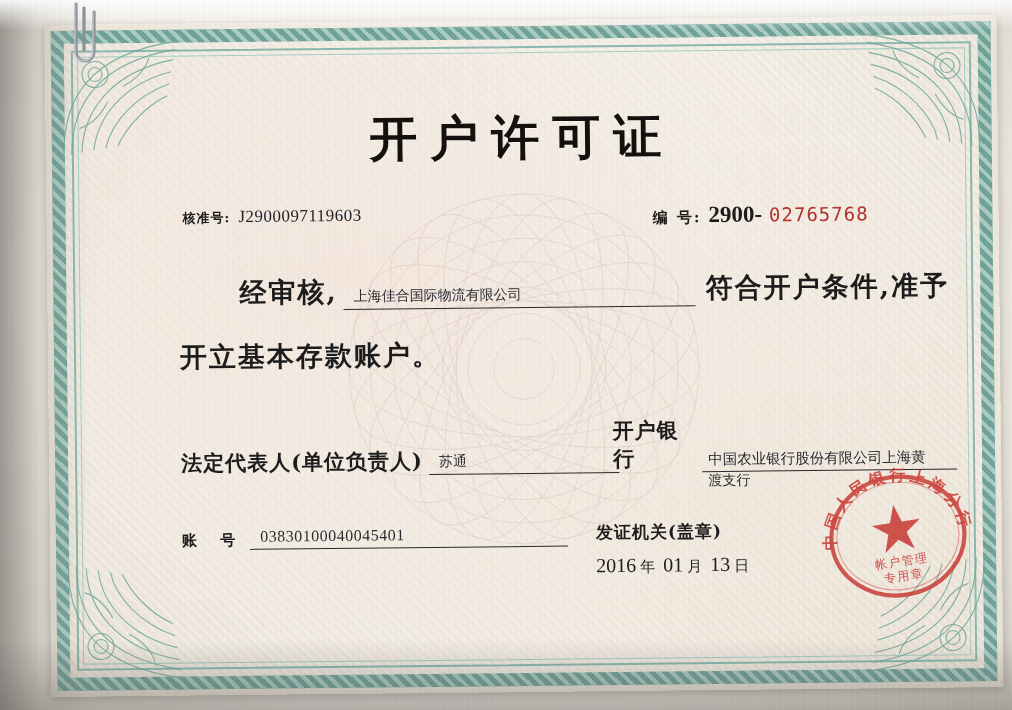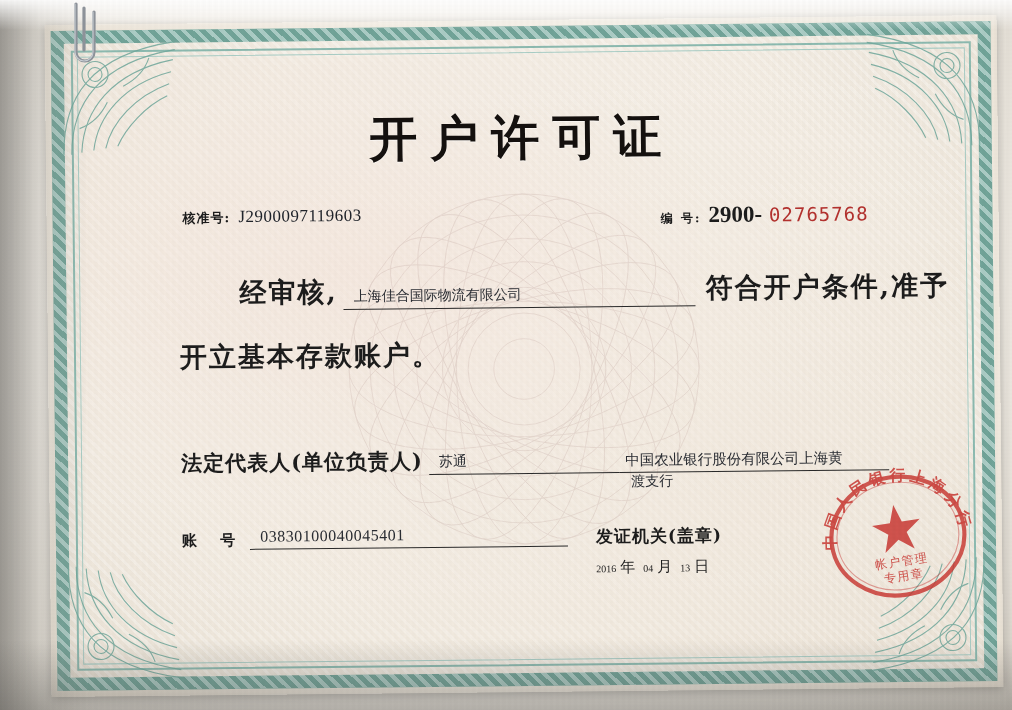--- a/index.html
+++ b/index.html
@@ -192,21 +192,21 @@
     position: absolute;
     right: 86px;
     top: 0;
     display: flex;
     align-items: baseline;
     gap: 7px;
   }
   #serial-label {
     font-family: "DejaVu Serif", "Liberation Serif", serif;
     font-weight: bold;
-    font-size: 12px;
+    font-size: 15px;
     letter-spacing: 2px;
     margin-left: 38px;
   }
   #serial-prefix {
     font-family: "Liberation Serif", serif;
     font-weight: bold;
     font-size: 23px;
   }
   #serial-number {
     font-family: "DejaVu Sans Mono", monospace;
@@ -292,21 +292,21 @@
     bottom: 2px;
     width: 272px;
     font-family: "Liberation Sans", sans-serif;
     font-size: 14.5px;
     line-height: 19px;
     color: #2a2d33;
     white-space: normal;
   }
   #bank-text-line2 {
     position: absolute;
-    left: 12px;
+    left: 6px;
     bottom: -19px;
   }
 
   
   #row-account {
     position: relative;
     margin-top: 42px;
     padding-left: 88px;
     display: flex;
     align-items: flex-end;
@@ -341,21 +341,21 @@
   #issue-date {
     margin-top: 10px;
     font-family: "DejaVu Serif", "Liberation Serif", serif;
     font-size: 16px;
     display: flex;
     align-items: baseline;
     gap: 2px;
   }
   .date-num {
     font-family: "Liberation Serif", serif;
-    font-size: 10px;
+    font-size: 20px;
     text-align: center;
   }
   .date-unit {
     font-family: "DejaVu Serif", "Liberation Serif", serif;
     font-size: 15px;
     margin: 0 6px 0 2px;
   }
 
   
   #seal {
@@ -513,40 +513,41 @@
       <div id="body-line-2">开立基本存款账户。</div>
 
       <div id="row-rep-bank">
         <div id="rep-block">
           <span id="rep-label">法定代表人(单位负责人)</span>
           <span class="fill-slot" id="rep-slot">
             <span class="fill-text">苏通</span>
           </span>
         </div>
         <div id="bank-block">
+          <span id="bank-label">开户银行</span>
           <span class="fill-slot" id="bank-slot">
             <span id="bank-text" class="fill-text">中国农业银行股份有限公司上海黄</span>
             <span id="bank-text-line2" class="fill-text">渡支行</span>
           </span>
         </div>
       </div>
 
       <div id="row-account">
         <span id="account-label">账 号</span>
         <span class="fill-slot" id="account-slot">
           <span class="fill-text" id="account-value">03830100040045401</span>
         </span>
       </div>
 
       <div id="issuer-block">
         <div id="issuer-label">发证机关(盖章)</div>
         <div id="issue-date">
           <span class="date-num">2016</span>
           <span class="date-unit">年</span>
-          <span class="date-num">04</span>
+          <span class="date-num">01</span>
           <span class="date-unit">月</span>
           <span class="date-num">13</span>
           <span class="date-unit">日</span>
         </div>
       </div>
 
     </div>
 
     <div id="seal">
       <svg viewBox="0 0 180 160">

